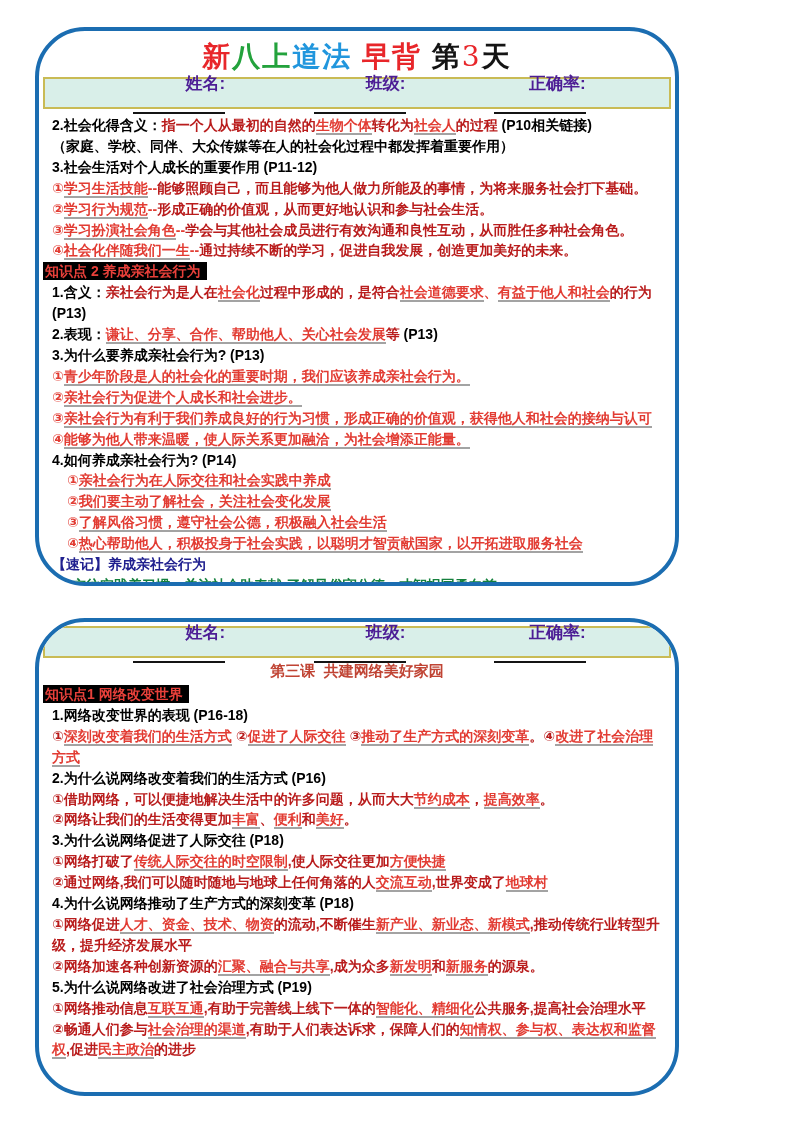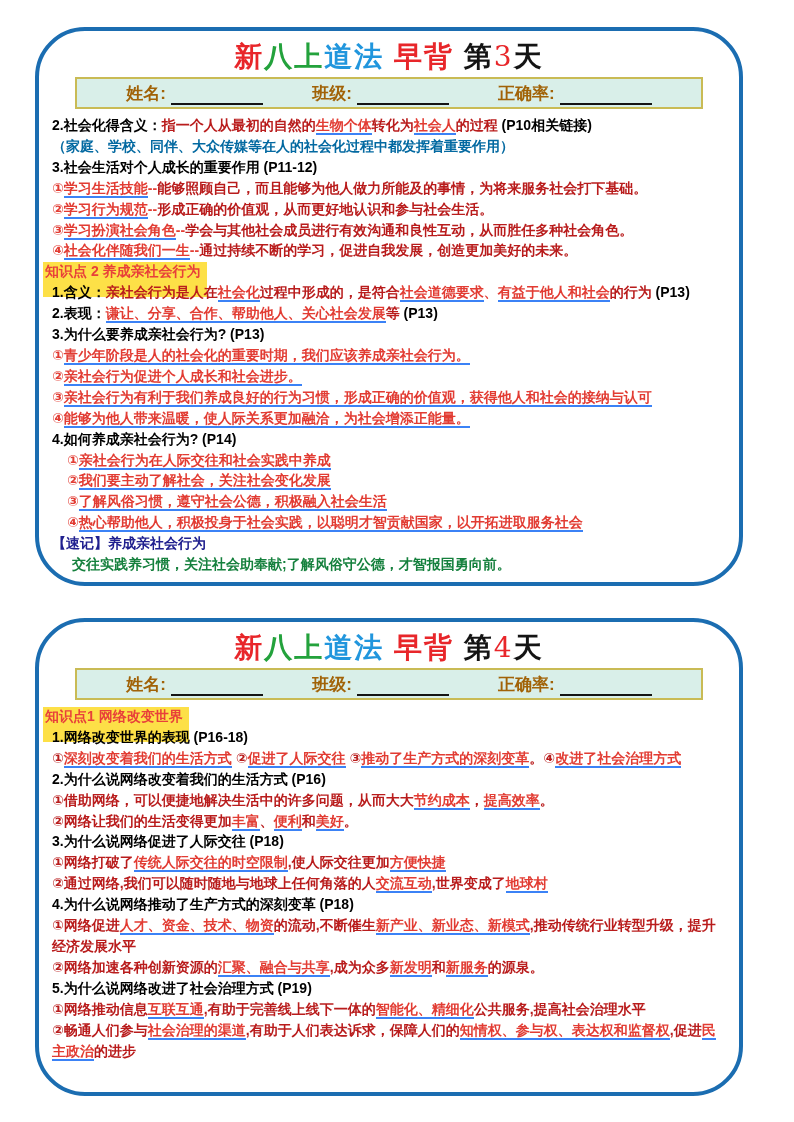--- a/index.html
+++ b/index.html
@@ -3,62 +3,62 @@
 <meta charset="utf-8">
 <style>
   html,body{margin:0;padding:0;}
   body{
     width:794px;height:1122px;background:#ffffff;
     font-family:"Liberation Sans","DejaVu Sans",sans-serif;
     position:relative;overflow:hidden;
   }
   .page{position:relative;width:794px;height:1122px;background:#fff;}
   .card{
-    position:absolute;left:35px;width:708px;box-sizing:border-box;
+    position:absolute;left:35px;width:644px;box-sizing:border-box;
     background:#fff;border:4px solid #1b6db1;border-radius:50px;
     overflow:hidden;
   }
   #card-day3{top:27px;height:559px;}
   #card-day4{top:618px;height:478px;}
   .card-title{
     margin:10px 0 2px 0;text-align:center;font-size:28px;font-weight:bold;
     letter-spacing:2px;line-height:32px;white-space:pre;
   }
   .t-red{color:#e8262a}
   .t-green{color:#23a23c}
   .t-sky{color:#2196dd}
   .t-black{color:#141414}
   .t-num{color:#e8262a;font-family:"DejaVu Serif","Liberation Serif",serif;font-weight:normal;}
   .name-bar{
     width:624px;height:28px;margin:4px auto 3px auto;
     background:#d9efe9;border:2px solid #c9bb55;box-sizing:content-box;
     display:flex;justify-content:space-evenly;align-items:center;
   }
-  .field{display:flex;align-items:flex-end;font-size:17px;font-weight:bold;color:#a16207;}
+  .field{display:flex;align-items:flex-end;font-size:17px;font-weight:bold;color:#4c1d95;flex-direction:column;}
   .blank{width:92px;height:17px;border-bottom:2.5px solid #141414;margin-left:5px;}
   .subtitle{
     text-align:center;font-size:15px;font-weight:bold;color:#c04434;
     line-height:20px;white-space:pre-wrap;display:none;
   }
   .content{
     padding:3px 13px 0 13px;font-size:14px;font-weight:bold;
     line-height:20.9px;color:#1b1b1b;white-space:pre-wrap;
   }
   .ln{min-height:20.9px;}
   .ind1{padding-left:15px;}
   .ind2{padding-left:20px;}
   .ln-hl{margin-left:-9px;}
   .s-black{color:#b91c1c;}
   .s-blue{color:#000000;}
   .s-red{color:#e23c33;}
-  .s-redu{color:#e23c33;border-bottom:2px solid #3b82f6;}
-  .s-green{color:#0369a1;}
+  .s-redu{color:#e23c33;border-bottom:2px solid #a3a3a3;}
+  .s-green{color:#000000;}
   .s-navy{color:#20208f;}
   .s-purple{color:#15803d;}
-  .s-hl{color:#e8403a;background:#fde047;padding:1px 6px 18px 2px;}
+  .s-hl{color:#e8403a;background:#000000;padding:1px 6px 1px 2px;}
 </style>
 </head>
 <body>
 
 <div class="page">
 
   <section class="card" id="card-day3">
     <h1 class="card-title"><span class="t-red">新</span><span class="t-green">八上</span><span class="t-sky">道法</span><span class="t-red"> 早背 </span><span class="t-black">第</span><span class="t-num">3</span><span class="t-black">天</span></h1>
     <div class="name-bar">
       <span class="field">
@@ -72,31 +72,31 @@
       <span class="field">
         <span>正确率:</span>
         <span class="blank"></span>
       </span>
     </div>
 
     <div class="content"><div class="ln"><span class="s-blue">2.社会化得含义：</span><span class="s-black">指一个人从最初的自然的</span><span class="s-redu">生物个体</span><span class="s-black">转化为</span><span class="s-redu">社会人</span><span class="s-black">的过程 </span><span class="s-blue">(P10相关链接)</span></div><div class="ln"><span class="s-green">（家庭、学校、同伴、大众传媒等在人的社会化过程中都发挥着重要作用）</span></div><div class="ln"><span class="s-blue">3.社会生活对个人成长的重要作用 (P11-12)</span></div><div class="ln"><span class="s-red">①</span><span class="s-redu">学习生活技能</span><span class="s-red">--</span><span class="s-black">能够照顾自己，而且能够为他人做力所能及的事情，为将来服务社会打下基础。</span></div><div class="ln"><span class="s-red">②</span><span class="s-redu">学习行为规范</span><span class="s-red">--</span><span class="s-black">形成正确的价值观，从而更好地认识和参与社会生活。</span></div><div class="ln"><span class="s-red">③</span><span class="s-redu">学习扮演社会角色</span><span class="s-red">--</span><span class="s-black">学会与其他社会成员进行有效沟通和良性互动，从而胜任多种社会角色。</span></div><div class="ln"><span class="s-red">④</span><span class="s-redu">社会化伴随我们一生</span><span class="s-red">--</span><span class="s-black">通过持续不断的学习，促进自我发展，创造更加美好的未来。</span></div><div class="ln ln-hl"><span class="s-hl">知识点 2 养成亲社会行为</span></div><div class="ln"><span class="s-blue">1.含义：</span><span class="s-black">亲社会行为是人在</span><span class="s-redu">社会化</span><span class="s-black">过程中形成的，是符合</span><span class="s-redu">社会道德要求</span><span class="s-red">、</span><span class="s-redu">有益于他人和社会</span><span class="s-black">的行为 </span><span class="s-blue">(P13)</span></div><div class="ln"><span class="s-blue">2.表现：</span><span class="s-redu">谦让、分享、合作、帮助他人、关心社会发展</span><span class="s-black">等 </span><span class="s-blue">(P13)</span></div><div class="ln"><span class="s-blue">3.为什么要养成亲社会行为? (P13)</span></div><div class="ln"><span class="s-red">①</span><span class="s-redu">青少年阶段是人的社会化的重要时期，我们应该养成亲社会行为。</span></div><div class="ln"><span class="s-red">②</span><span class="s-redu">亲社会行为促进个人成长和社会进步。</span></div><div class="ln"><span class="s-red">③</span><span class="s-redu">亲社会行为有利于我们养成良好的行为习惯，形成正确的价值观，获得他人和社会的接纳与认可</span></div><div class="ln"><span class="s-red">④</span><span class="s-redu">能够为他人带来温暖，使人际关系更加融洽，为社会增添正能量。</span></div><div class="ln"><span class="s-blue">4.如何养成亲社会行为? (P14)</span></div><div class="ln ind1"><span class="s-red">①</span><span class="s-redu">亲社会行为在人际交往和社会实践中养成</span></div><div class="ln ind1"><span class="s-red">②</span><span class="s-redu">我们要主动了解社会，关注社会变化发展</span></div><div class="ln ind1"><span class="s-red">③</span><span class="s-redu">了解风俗习惯，遵守社会公德，积极融入社会生活</span></div><div class="ln ind1"><span class="s-red">④</span><span class="s-redu">热心帮助他人，积极投身于社会实践，以聪明才智贡献国家，以开拓进取服务社会</span></div><div class="ln"><span class="s-navy">【速记】养成亲社会行为</span></div><div class="ln ind2"><span class="s-purple">交往实践养习惯，关注社会助奉献;了解风俗守公德，才智报国勇向前。</span></div></div>
   </section>
 
   <section class="card" id="card-day4">
-    <h1 class="card-title"><span class="t-red">新</span><span class="t-green">八上</span><span class="t-sky">道法</span><span class="t-red"> 早背 </span><span class="t-black">第</span><span class="t-num">4</span><span class="t-black">天</span></h1>
     <div class="name-bar">
       <span class="field">
         <span>姓名:</span>
         <span class="blank"></span>
       </span>
       <span class="field">
         <span>班级:</span>
         <span class="blank"></span>
       </span>
       <span class="field">
         <span>正确率:</span>
         <span class="blank"></span>
       </span>
     </div>
+    <div class="subtitle" style="display: block;">第三课  共建网络美好家园</div>
     <div class="content"><div class="ln ln-hl"><span class="s-hl">知识点1 网络改变世界</span></div><div class="ln"><span class="s-blue">1.网络改变世界的表现 (P16-18)</span></div><div class="ln"><span class="s-black">①</span><span class="s-redu">深刻改变着我们的生活方式</span><span class="s-black"> ②</span><span class="s-redu">促进了人际交往</span><span class="s-black"> ③</span><span class="s-redu">推动了生产方式的深刻变革</span><span class="s-black">。④</span><span class="s-redu">改进了社会治理方式</span></div><div class="ln"><span class="s-blue">2.为什么说网络改变着我们的生活方式 (P16)</span></div><div class="ln"><span class="s-black">①借助网络，可以便捷地解决生活中的许多问题，从而大大</span><span class="s-redu">节约成本</span><span class="s-black">，</span><span class="s-redu">提高效率</span><span class="s-black">。</span></div><div class="ln"><span class="s-black">②网络让我们的生活变得更加</span><span class="s-redu">丰富</span><span class="s-black">、</span><span class="s-redu">便利</span><span class="s-black">和</span><span class="s-redu">美好</span><span class="s-black">。</span></div><div class="ln"><span class="s-blue">3.为什么说网络促进了人际交往 (P18)</span></div><div class="ln"><span class="s-black">①网络打破了</span><span class="s-redu">传统人际交往的时空限制</span><span class="s-black">,使人际交往更加</span><span class="s-redu">方便快捷</span></div><div class="ln"><span class="s-black">②通过网络,我们可以随时随地与地球上任何角落的人</span><span class="s-redu">交流互动</span><span class="s-black">,世界变成了</span><span class="s-redu">地球村</span></div><div class="ln"><span class="s-blue">4.为什么说网络推动了生产方式的深刻变革 (P18)</span></div><div class="ln"><span class="s-black">①网络促进</span><span class="s-redu">人才、资金、技术、物资</span><span class="s-black">的流动,不断催生</span><span class="s-redu">新产业、新业态、新模式</span><span class="s-black">,推动传统行业转型升级，提升经济发展水平</span></div><div class="ln"><span class="s-black">②网络加速各种创新资源的</span><span class="s-redu">汇聚、融合与共享</span><span class="s-black">,成为众多</span><span class="s-redu">新发明</span><span class="s-black">和</span><span class="s-redu">新服务</span><span class="s-black">的源泉。</span></div><div class="ln"><span class="s-blue">5.为什么说网络改进了社会治理方式 (P19)</span></div><div class="ln"><span class="s-black">①网络推动信息</span><span class="s-redu">互联互通</span><span class="s-black">,有助于完善线上线下一体的</span><span class="s-redu">智能化、精细化</span><span class="s-black">公共服务,提高社会治理水平</span></div><div class="ln"><span class="s-black">②畅通人们参与</span><span class="s-redu">社会治理的渠道</span><span class="s-black">,有助于人们表达诉求，保障人们的</span><span class="s-redu">知情权、参与权、表达权和监督权</span><span class="s-black">,促进</span><span class="s-redu">民主政治</span><span class="s-black">的进步</span></div></div>
   </section>
 
 </div>
 
 </body></html>

